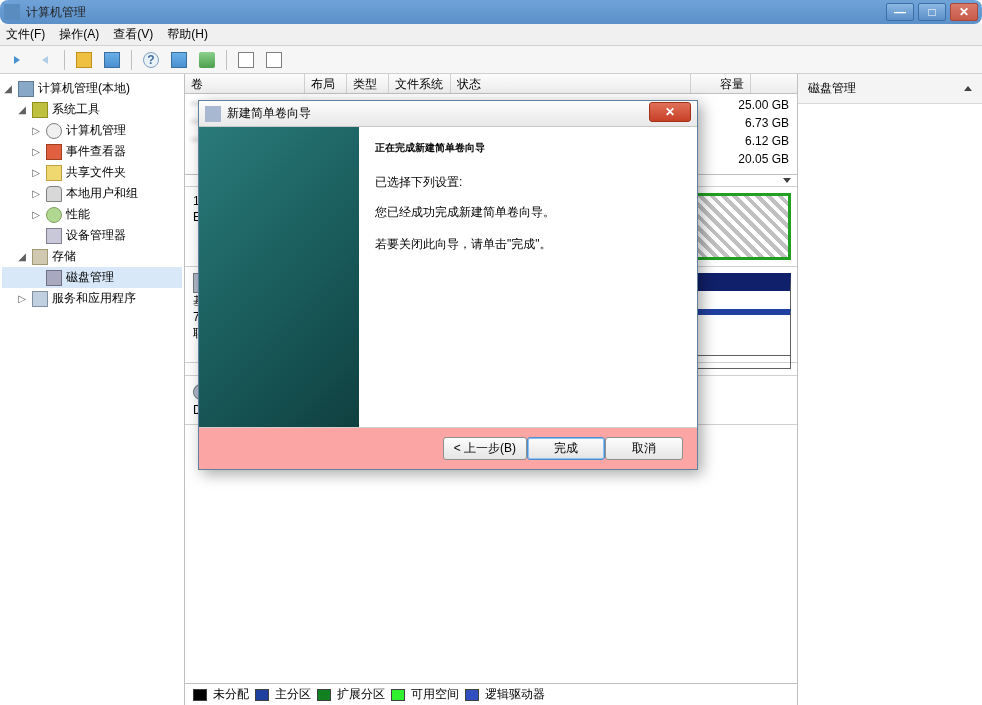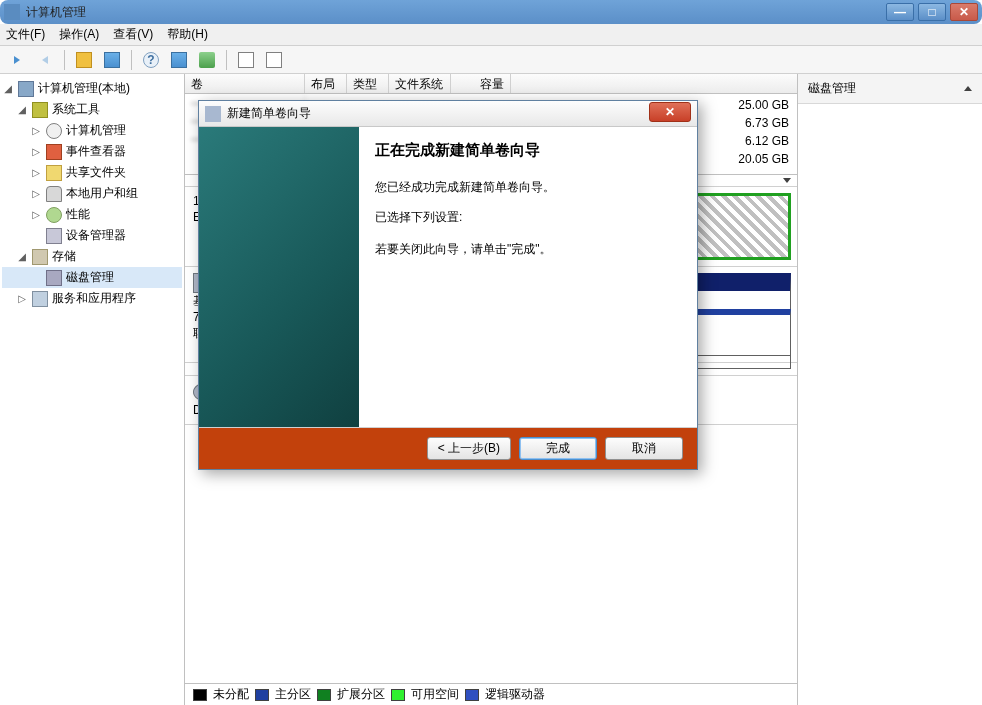--- a/index.html
+++ b/index.html
@@ -87,24 +87,24 @@
 
 
 .wizard { position: absolute; left: 198px; top: 100px; width: 500px; background: #f0f0f0; border: 1px solid #6080a0; box-shadow: 4px 4px 14px rgba(0,0,0,.35); }
 .wiz-title { height: 26px; background: linear-gradient(#fdfdfd,#e8e8e8); border-bottom: 1px solid #c8c8c8; display: flex; align-items: center; padding: 0 6px; }
 .wiz-title .wicon { width: 16px; height: 16px; background: #a8b8d0; margin-right: 6px; }
 .wiz-title .wtxt { flex: 1; }
 .wiz-close { width: 42px; height: 20px; background: linear-gradient(#e07058,#c84028); border: 1px solid #a03018; border-radius: 3px; color: #fff; display: flex; align-items: center; justify-content: center; font-weight: bold; cursor: pointer; margin-top: -4px; }
 .wiz-body { display: flex; background: #fff; min-height: 300px; }
 .wiz-side { width: 160px; background: linear-gradient(135deg,#2a7a7a,#185858 60%,#104040); }
 .wiz-content { flex: 1; padding: 14px 16px; }
-.wiz-content h2 { font-size: 15px; font-weight: bold; margin-bottom: 18px; }
+.wiz-content h2 { font-size: 10px; font-weight: bold; margin-bottom: 18px; }
 .wiz-content p { margin-bottom: 12px; line-height: 18px; }
 .settings-box { border: 1px inset #c0c0c0; background: #fff; height: 96px; overflow-y: scroll; padding: 2px 4px; font-family: SimSun, monospace; line-height: 14px; white-space: pre; }
-.wiz-buttons { height: 42px; background: #c2410c; border-top: 1px solid #d0d0d0; display: flex; align-items: center; justify-content: flex-end; padding: 0 14px; gap: 8px; }
+.wiz-buttons { height: 42px; background: #fca5a5; border-top: 1px solid #d0d0d0; display: flex; align-items: center; justify-content: flex-end; padding: 0 14px; }
 .wbtn { min-width: 78px; height: 23px; border: 1px solid #909090; background: linear-gradient(#fdfdfd,#e4e4e4); border-radius: 3px; cursor: pointer; padding: 0 10px; }
 .wbtn.default { border-color: #4a90d0; box-shadow: 0 0 0 1px #8ec0f0 inset; }
 
 .tri { width: 0; height: 0; border-left: 4px solid transparent; border-right: 4px solid transparent; border-top: 5px solid #404040; display: inline-block; }
 .tri.up { border-top: none; border-bottom: 5px solid #404040; }
 .tri.r { border-top: 4px solid transparent; border-bottom: 4px solid transparent; border-left: 5px solid #404040; border-right: none; }
 </style>
 </head>
 <body>
 
@@ -217,20 +217,21 @@
         <span>服务和应用程序</span>
       </div>
   </div>
 
   <div class="center-panel">
     <div class="vol-header">
       <div class="vol-col c0">卷</div>
       <div class="vol-col c1">布局</div>
       <div class="vol-col c2">类型</div>
       <div class="vol-col c3">文件系统</div>
+      <div class="vol-col c4">状态</div>
       <div class="vol-col c5">容量</div>
     </div>
     <div class="vol-list">
       <div class="vol-caps" style="filter:none;opacity:1">
         <div>25.00 GB</div>
         <div>6.73 GB</div>
         <div>6.12 GB</div>
         <div>20.05 GB</div>
       </div>
       <div class="vol-row">
@@ -325,22 +326,22 @@
 <div class="wizard">
   <div class="wiz-title">
     <span class="wicon"></span>
     <span class="wtxt">新建简单卷向导</span>
     <div class="wiz-close">✕</div>
   </div>
   <div class="wiz-body">
     <div class="wiz-side"></div>
     <div class="wiz-content">
       <h2>正在完成新建简单卷向导</h2>
+      <p>已选择下列设置:</p>
       <p>您已经成功完成新建简单卷向导。</p>
-      <p>已选择下列设置:</p>
       <p style="margin-top:14px">若要关闭此向导，请单击"完成"。</p>
     </div>
   </div>
   <div class="wiz-buttons">
     <button class="wbtn">&lt; 上一步(B)</button>
     <button class="wbtn default">完成</button>
     <button class="wbtn">取消</button>
   </div>
 </div>
 

